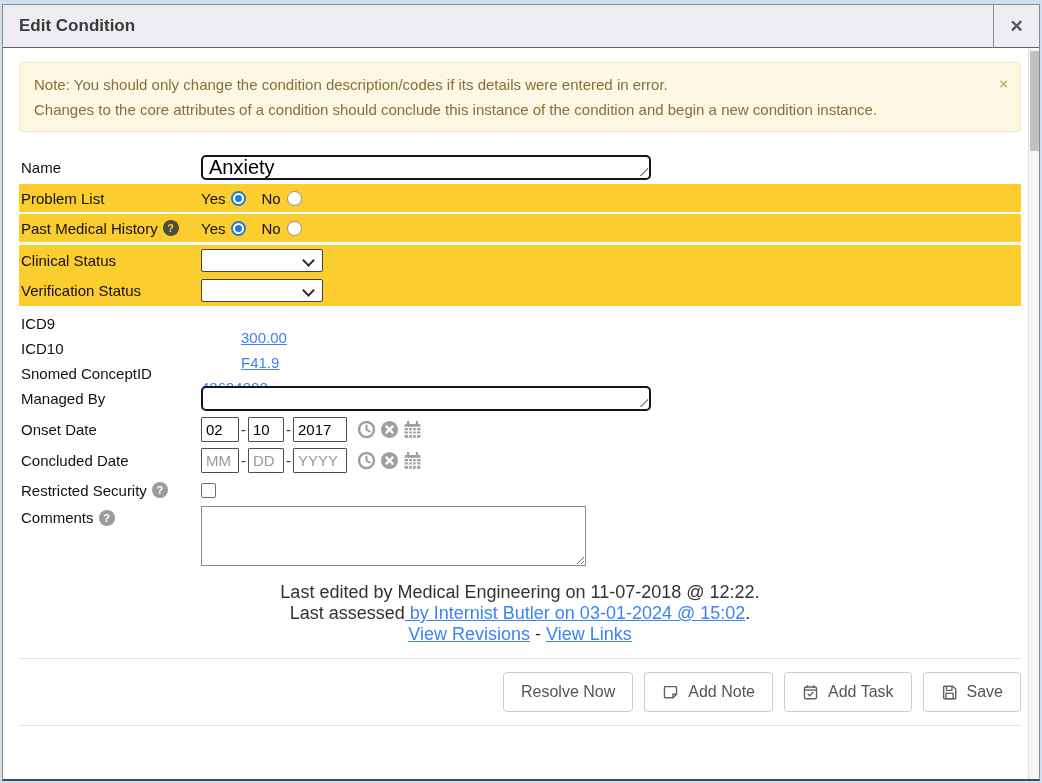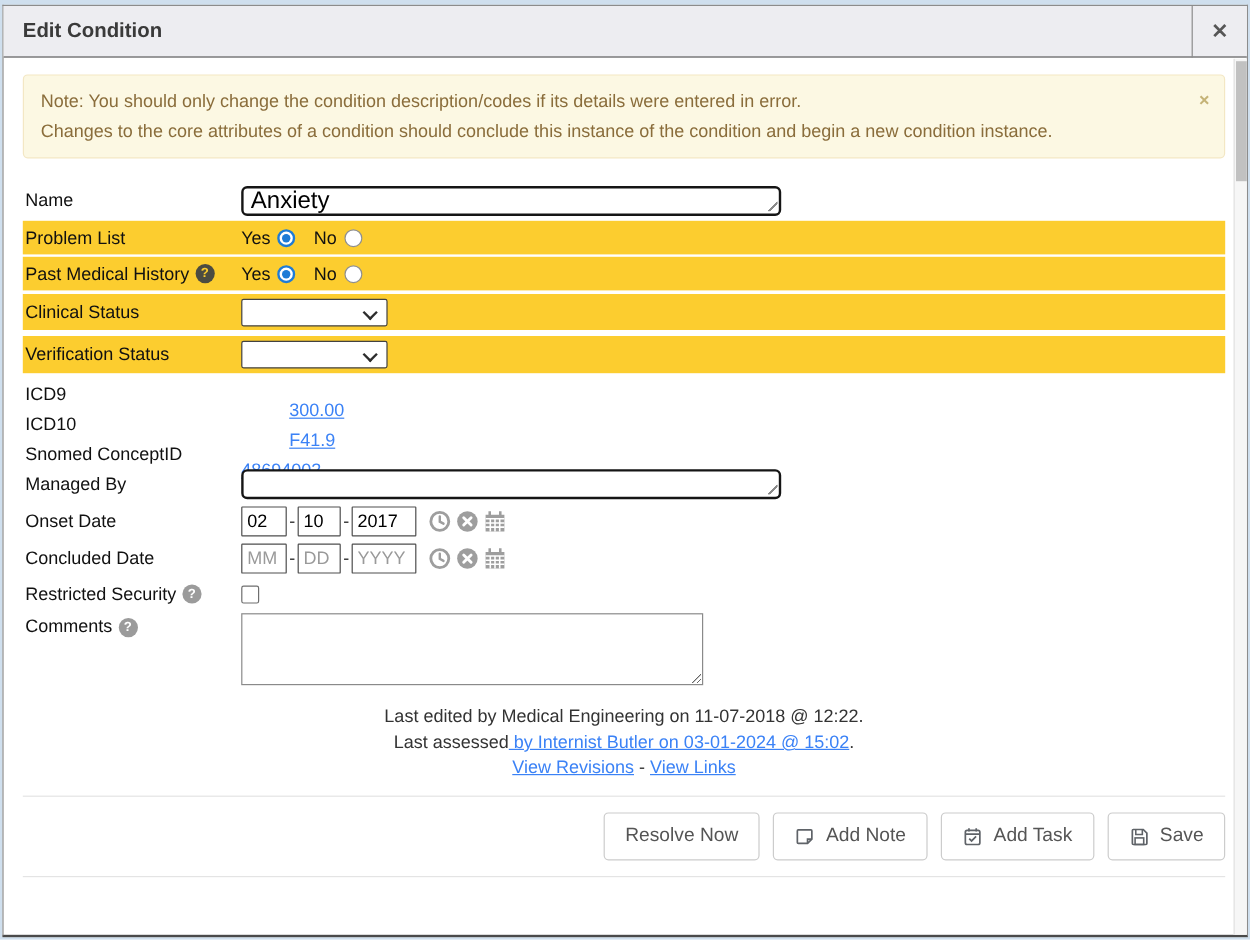--- a/index.html
+++ b/index.html
@@ -38,21 +38,21 @@
   .note-dismiss { position:absolute; right:12px; top:8px; color:#c5b377; font-weight:bold; font-size:15px; cursor:pointer; }
 
   .form-row { display:flex; align-items:center; font-size:15px; color:#111; }
   .label-col { width:182px; flex:0 0 182px; display:flex; align-items:center; gap:5px; padding-left:2px; }
   .field-col { flex:1; display:flex; align-items:center; }
   .row-yellow { background:#FCCD2F; }
 
   .r-name    { height:30px; margin-bottom:2px; }
   .r-pl      { height:28px; margin-bottom:2px; }
   .r-pmh     { height:28px; margin-bottom:3px; }
-  .r-cs      { height:30px; margin-bottom:5px; }
+  .r-cs      { height:30px; }
   .r-vs      { height:31px; margin-bottom:5px; }
   .r-icd9, .r-icd10 { height:25px;gap:40px; }
   .r-snomed  { height:24px; }
   .r-managed { height:27px; margin-bottom:3px; }
   .r-onset   { height:29px; margin-bottom:2px; }
   .r-concl   { height:29px; margin-bottom:3px; }
   .r-rs      { height:24px; margin-bottom:4px; }
   .r-comments{ height:66px; align-items:flex-start; }
   .r-comments .label-col { padding-top:3px; }
 
@@ -107,21 +107,21 @@
     width:385px; height:60px; border:1px solid #8a8a8a; font-family:inherit;
     font-size:14px; resize:both; outline:none; padding:3px 5px;
   }
   .help {
     width:16px; height:16px; border-radius:50%; font-size:11px; font-weight:bold;
     display:inline-flex; align-items:center; justify-content:center; flex:0 0 16px;
   }
   .help-dark { background:#4c4c41; color:#FCCD2F; }
   .help-gray { background:#9b9b9b; color:#fff; }
 
-  .meta { text-align:center; font-size:15px; color:#333; margin-top:10px; line-height:21px; }
+  .meta { text-align:center; font-size:18px; color:#333; margin-top:10px; line-height:21px; }
   .btn-bar {
     display:flex; justify-content:flex-end; gap:11px; padding:13px 0;
     border-top:1px solid #e4e4e4; margin-top:13px;
   }
   .btn {
     display:inline-flex; align-items:center; gap:9px; background:#fff;
     border:1px solid #ccc; border-radius:4px; color:#555;
     font-size:16px; padding:0 17px; height:40px; cursor:pointer; font-family:inherit;
   }
   .bottom-divider { border-top:1px solid #e4e4e4; }

